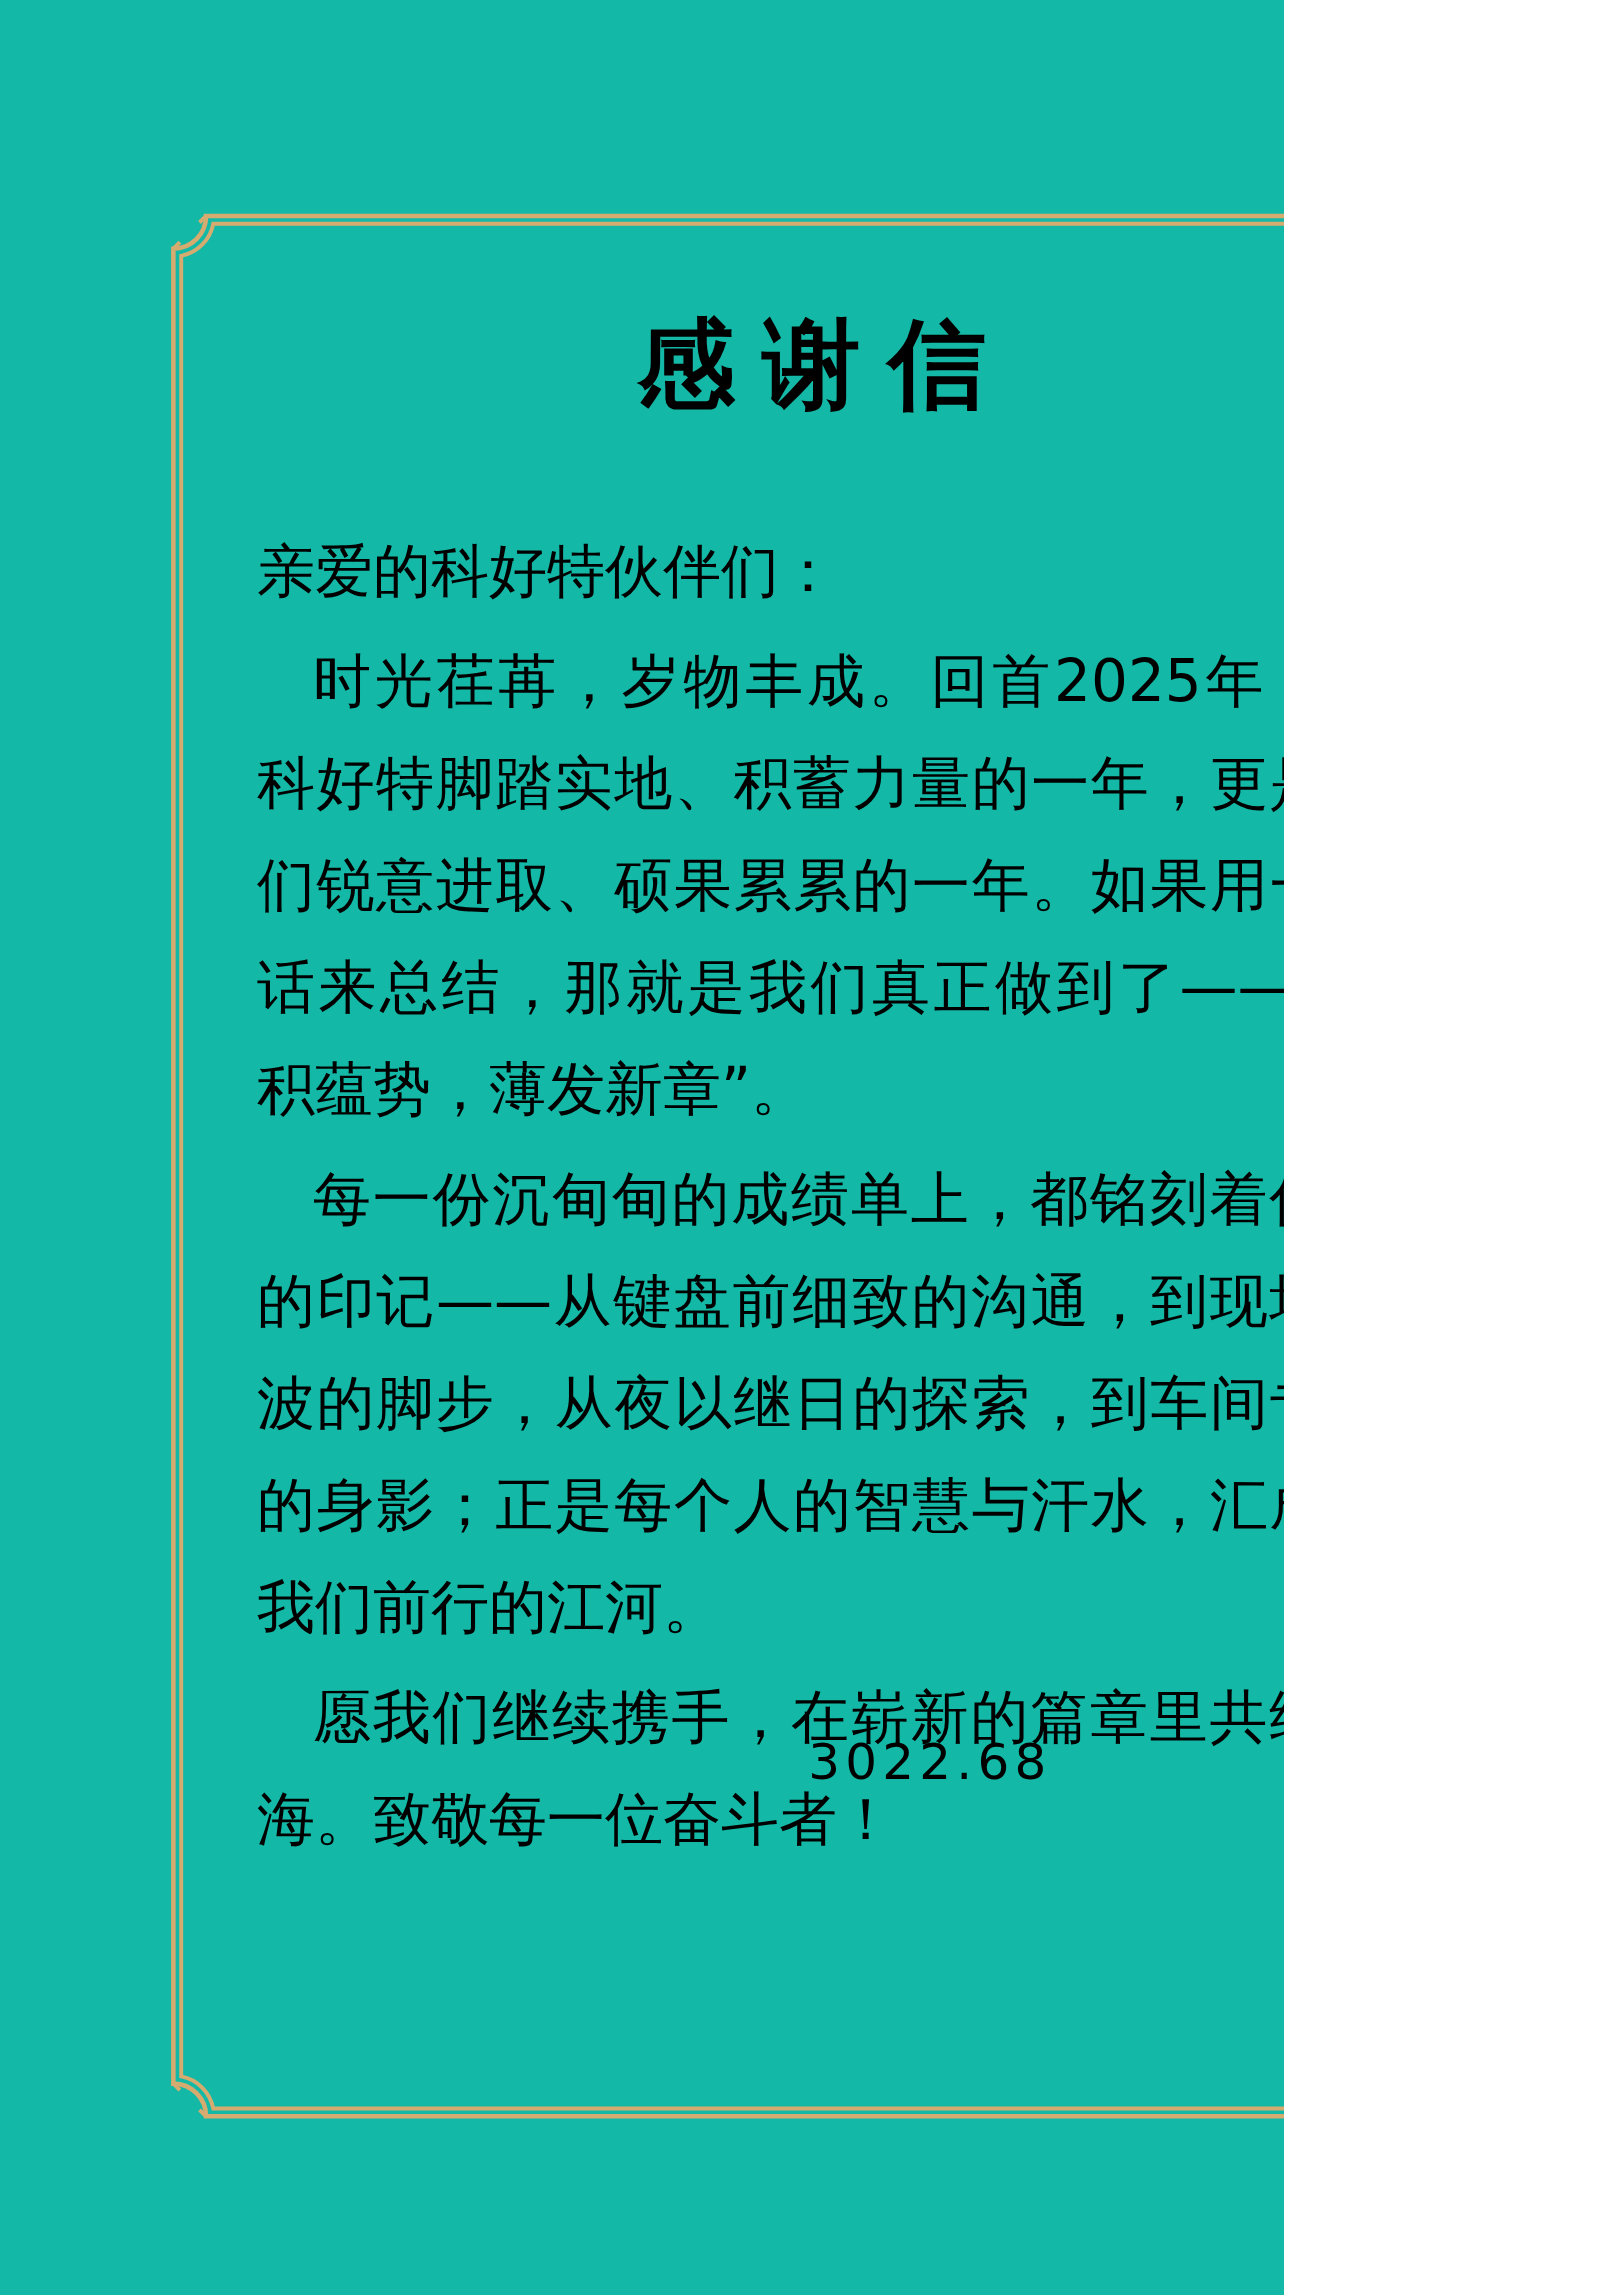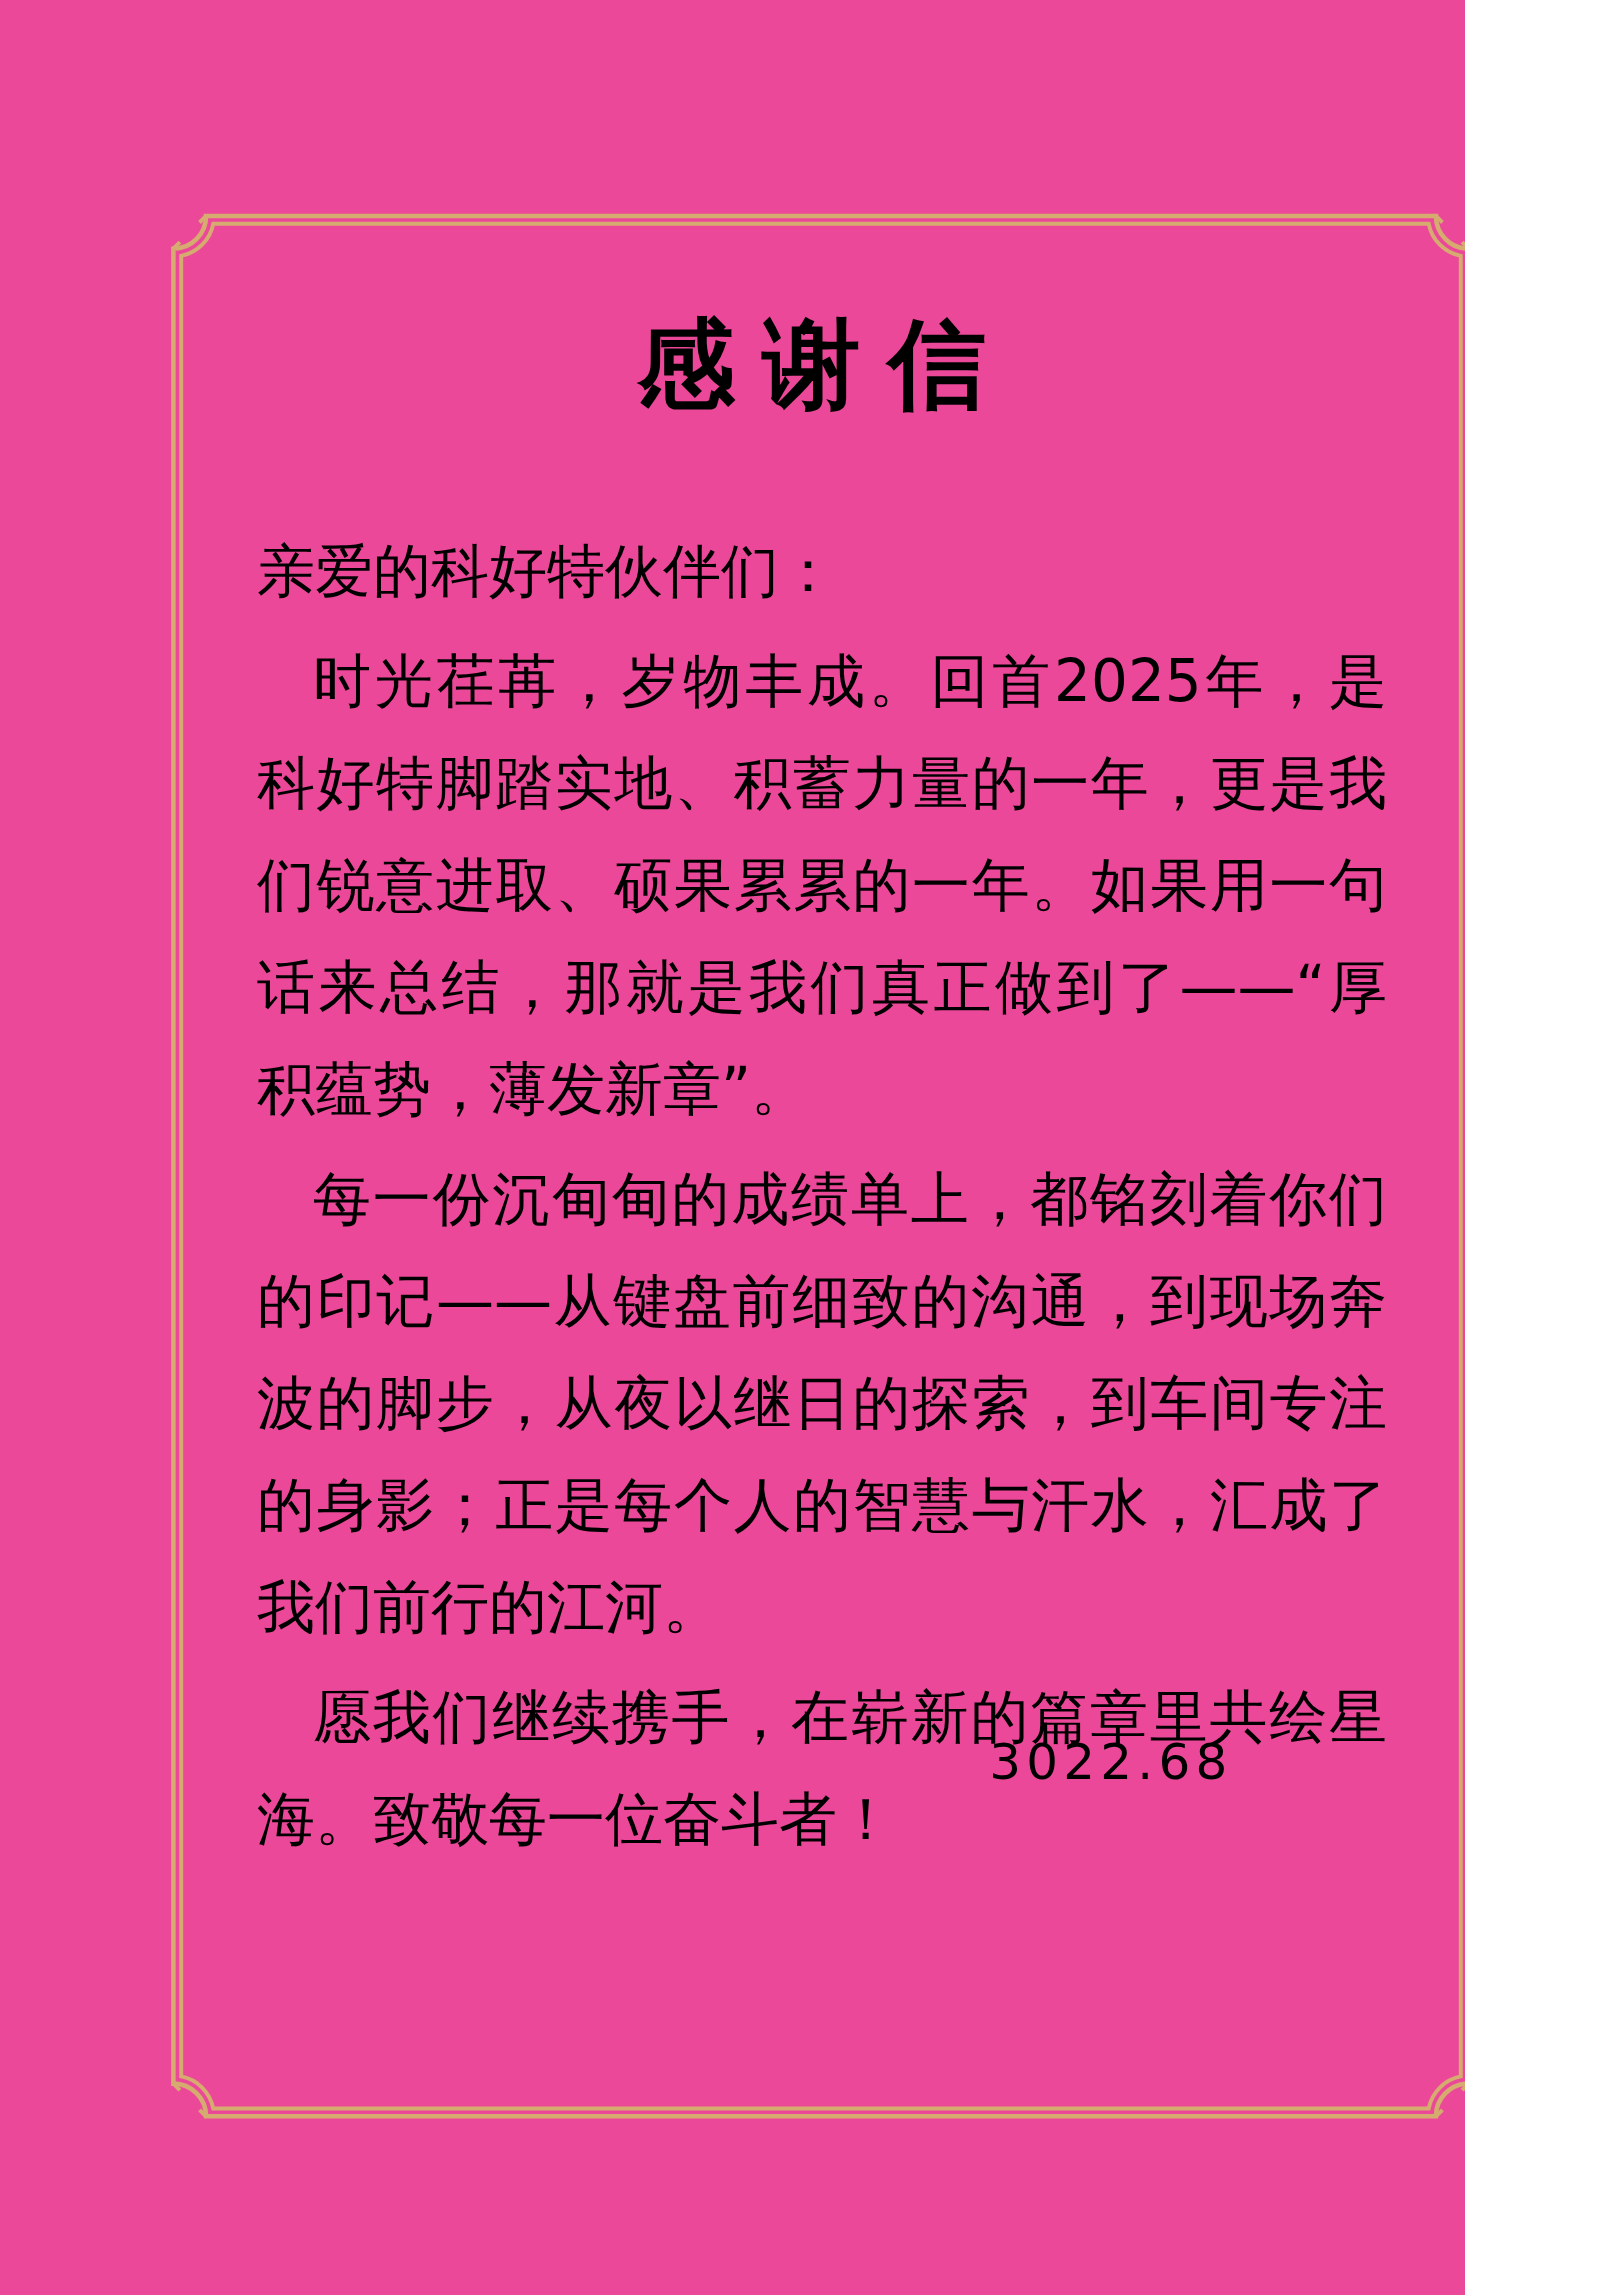--- a/index.html
+++ b/index.html
@@ -2,27 +2,26 @@
 <html style="font-size:10.5px"><head>
 <meta charset="utf-8">
 <style>
   html, body {
     margin: 0;
     padding: 0;
     background: #ffffff;
   }
   .page {
     position: relative;
-    width: 1441px;
+    width: 1284px;
     height: 2295px;
-    background: #ec4899;
+    background: #14b8a6;
     overflow: hidden;
     font-family: "DejaVu Sans", sans-serif;
     color: #000000;
-    padding-left: 24px;
   }
   .frame-svg {
     position: absolute;
     left: 0;
     top: 0;
     width: 1623px;
     height: 2295px;
     pointer-events: none;
   }
   .title {

